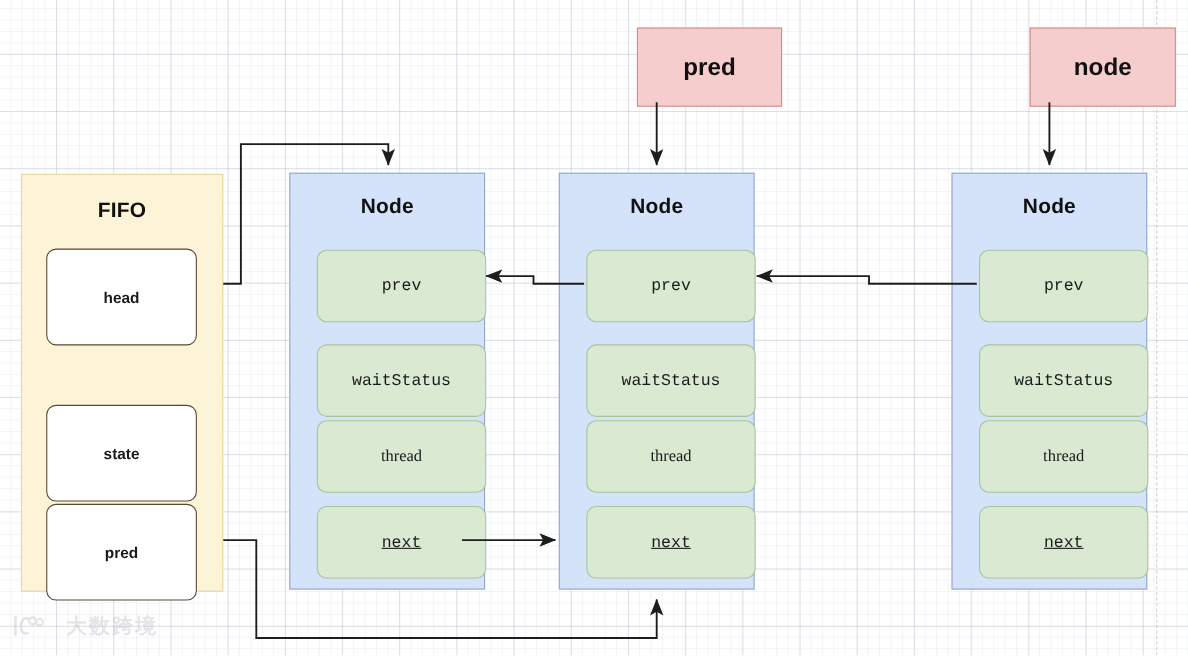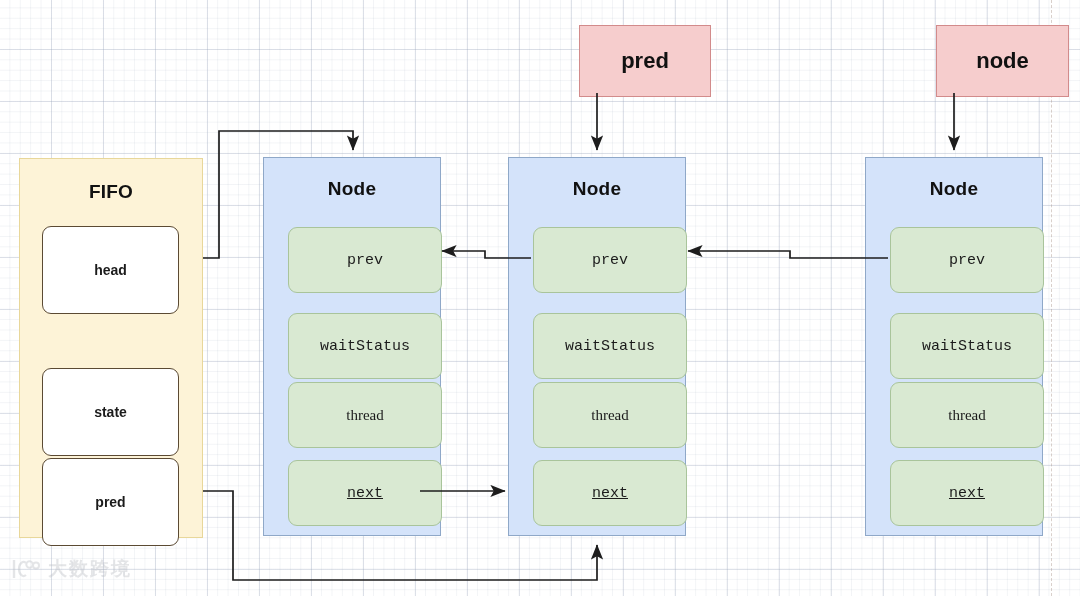--- a/index.html
+++ b/index.html
@@ -130,21 +130,21 @@
     pointer-events: none;
   }
 
   
   .watermark {
     position: absolute;
     left: 10px;
     top: 556px;
     display: flex;
     align-items: center;
-    gap: 8px;
+    gap: 20px;
     opacity: 0.38;
     justify-content: space-between;
   }
   .watermark .wm-text {
     font-size: 19px;
     font-weight: bold;
     color: #b9bcc2;
     letter-spacing: 2px;
   }
 </style>

